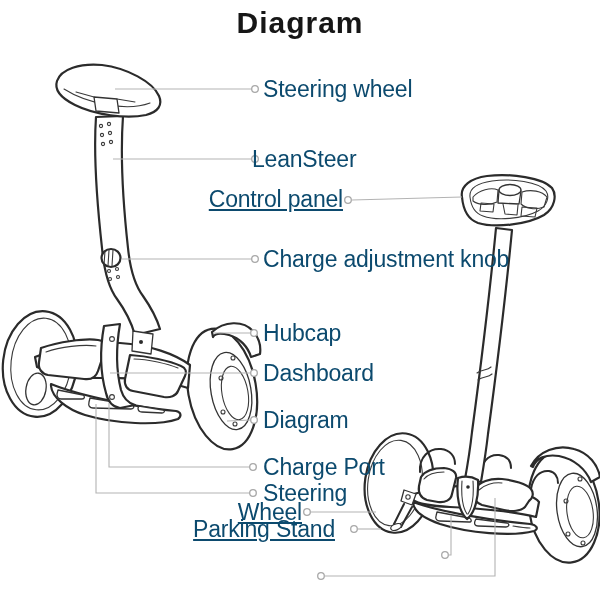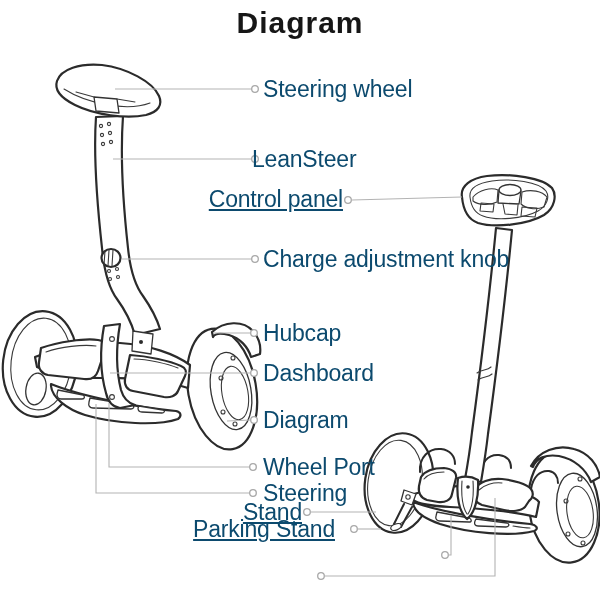--- a/index.html
+++ b/index.html
@@ -201,18 +201,18 @@
     </g>
   </svg>
 
   <div class="label" style="left:263px; top:89px">Steering wheel</div>
   <div class="label" style="left:252px; top:159px">LeanSteer</div>
   <div class="label r" style="right:257px; top:199px">Control panel</div>
   <div class="label" style="left:263px; top:259px">Charge adjustment knob</div>
   <div class="label" style="left:263px; top:333px">Hubcap</div>
   <div class="label" style="left:263px; top:373px">Dashboard</div>
   <div class="label" style="left:263px; top:420px">Diagram</div>
-  <div class="label" style="left:263px; top:467px">Wheel Port</div>
+  <div class="label" style="left:263px; top:467px">Charge Port</div>
   <div class="label" style="left:263px; top:493px">Steering</div>
-  <div class="label r" style="right:298px; top:512px">Stand</div>
+  <div class="label r" style="right:298px; top:512px">Wheel</div>
   <div class="label r" style="right:265px; top:529px">Parking Stand</div>
 
 </div>
 
 </body></html>

